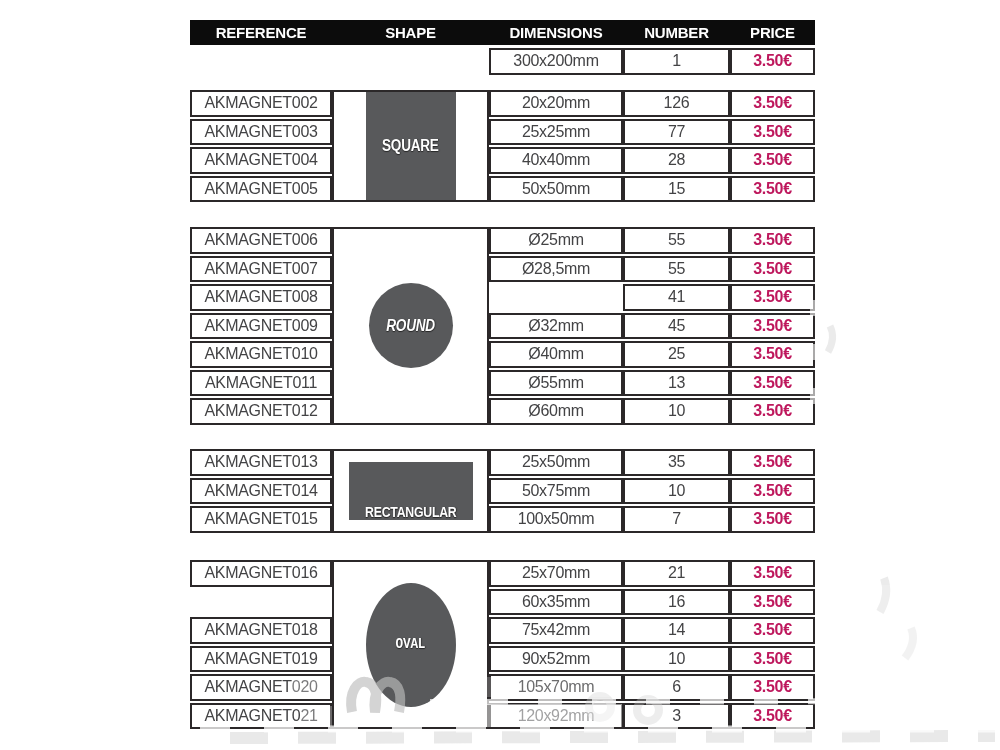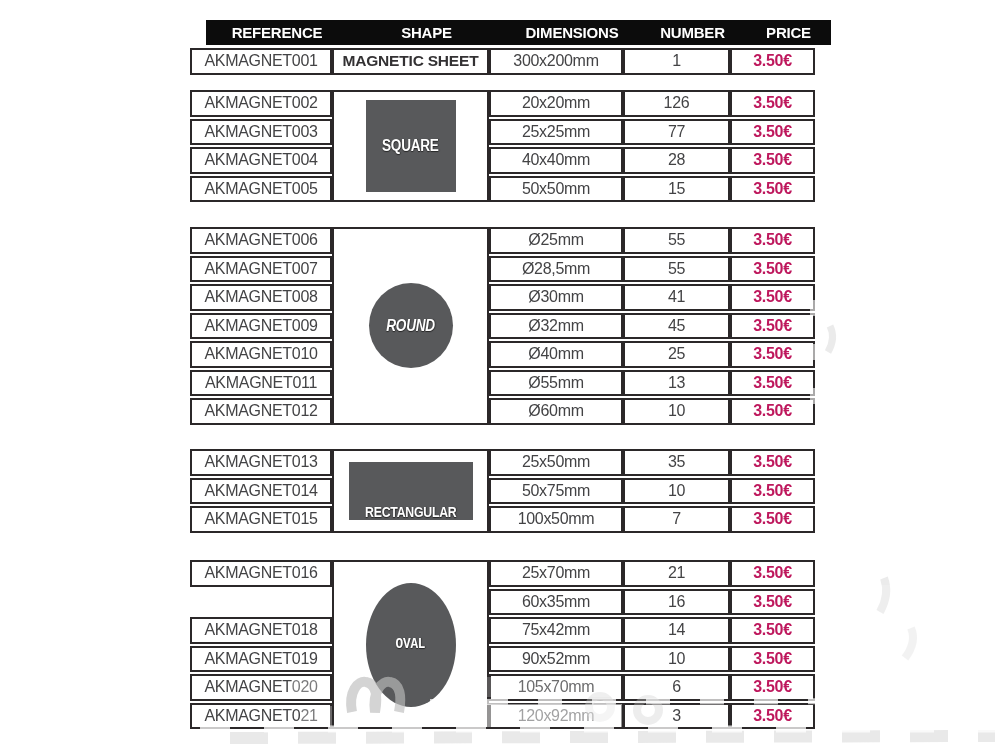--- a/index.html
+++ b/index.html
@@ -9,21 +9,21 @@
     font-family:"Liberation Sans", sans-serif;
     position:relative; overflow:hidden;
   }
   .page { position:absolute; inset:0; }
 
   
   .header-bar {
     position:absolute; left:190px; top:20px;
     width:625px; height:25px;
     background:#0c0c0c;
-    display:flex; align-items:center;margin-left:16px;
+    display:flex; align-items:center;
   }
   .hc {
     display:block; color:#ffffff; font-weight:700; font-size:15px;
     text-align:center; letter-spacing:-0.2px;
   }
   .c1{width:142px}.c2{width:157px}.c3{width:134px}.c4{width:107px}.c5{width:85px}
 
   
   .section {
     position:absolute; left:190px;
@@ -48,21 +48,21 @@
   .col5{grid-column:5}
   .price { font-weight:700; color:#be185d; }
   .sheet-shape { font-weight:700; color:#333133; font-size:15.5px; letter-spacing:-0.2px; }
 
   .shape-cell { grid-column:2; padding:0; }
 
   .shape {
     background:#58595b;
     display:flex; align-items:center; justify-content:center;
   }
-  .square { width:90px;  height:92px; }
+  .square { width:90px;  height:108px; }
   .round  { width:84px;  height:85px;  border-radius:50%;font-style:italic; }
   .rect   { width:124px; height:58px;align-items:flex-end; }
   .oval   { width:90px;  height:124px; border-radius:50%;font-family:Liberation Mono, monospace; }
 
   .shape-label {
     color:#ffffff; font-weight:700; font-size:16px;
     transform:scaleX(0.85); transform-origin:center;
     white-space:nowrap;
     text-shadow:0 1px 1px rgba(30,30,30,.85), 1px 0 1px rgba(30,30,30,.5);
   }
@@ -78,22 +78,20 @@
 
   <div class="header-bar">
     <span class="hc c1">REFERENCE</span>
     <span class="hc c2">SHAPE</span>
     <span class="hc c3">DIMENSIONS</span>
     <span class="hc c4">NUMBER</span>
     <span class="hc c5">PRICE</span>
   </div>
 
   <div class="section" style="top:48px">
-    <div class="cell col1">AKMAGNET001</div>
-    <div class="cell col2 sheet-shape">MAGNETIC SHEET</div>
     <div class="cell col3">300x200mm</div>
     <div class="cell col4">1</div>
     <div class="cell col5 price">3.50€</div>
   </div>
 
   <div class="section" style="top:90px">
     <div class="cell shape-cell" style="grid-row:1 / span 4">
       <div class="shape square">
         <span class="shape-label">SQUARE</span>
       </div>
@@ -129,21 +127,20 @@
     <div class="cell col3">Ø25mm</div>
     <div class="cell col4">55</div>
     <div class="cell col5 price">3.50€</div>
 
     <div class="cell col1">AKMAGNET007</div>
     <div class="cell col3">Ø28,5mm</div>
     <div class="cell col4">55</div>
     <div class="cell col5 price">3.50€</div>
 
     <div class="cell col1">AKMAGNET008</div>
-    <div class="cell col3">Ø30mm</div>
     <div class="cell col4">41</div>
     <div class="cell col5 price">3.50€</div>
 
     <div class="cell col1">AKMAGNET009</div>
     <div class="cell col3">Ø32mm</div>
     <div class="cell col4">45</div>
     <div class="cell col5 price">3.50€</div>
 
     <div class="cell col1">AKMAGNET010</div>
     <div class="cell col3">Ø40mm</div>

